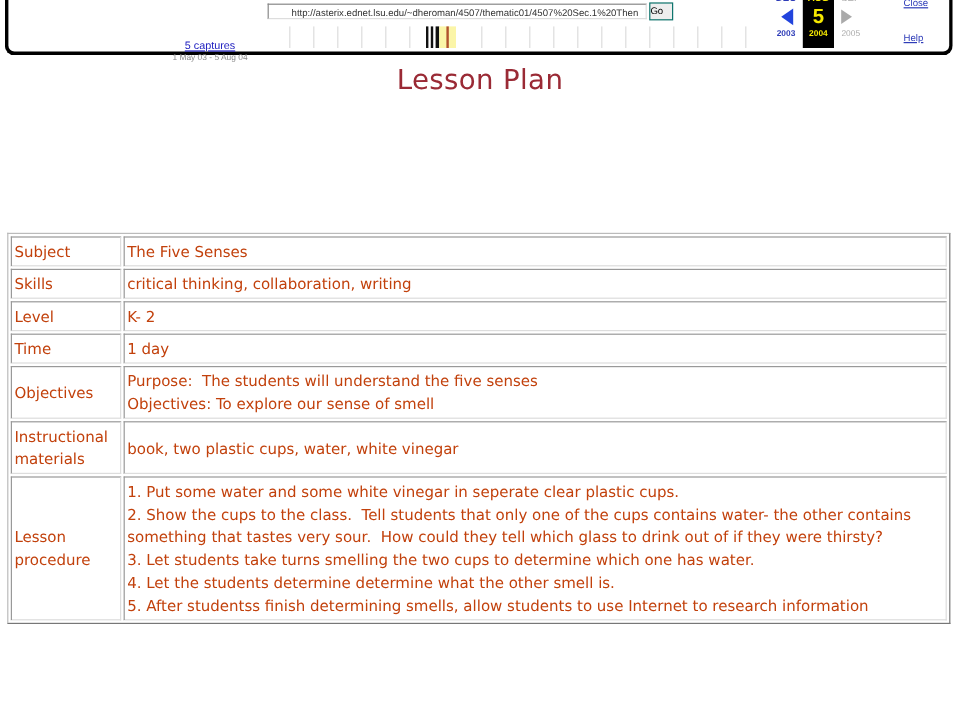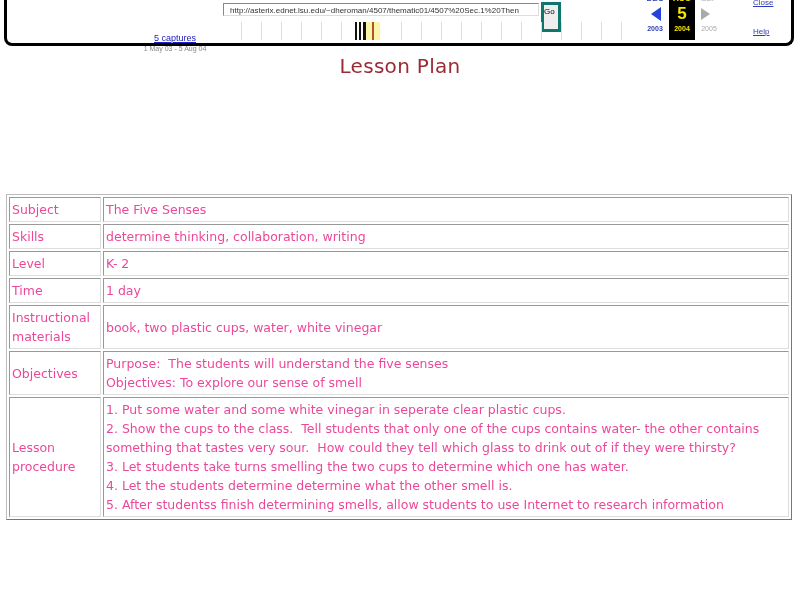--- a/index.html
+++ b/index.html
@@ -15,45 +15,45 @@
   .wb-logo-top { font-family: "DejaVu Serif", serif; font-size: 5px; letter-spacing: 2px; color: #333; text-align: center; font-weight: bold; }
   .wb-logo-main { font-family: "Liberation Sans", sans-serif; font-size: 15px; font-weight: bold; letter-spacing: -1px; line-height: 16px; transform: scaleX(0.85); transform-origin: left; white-space: nowrap; }
   .wb-logo-main .w { color: #b8152f; }
   .wb-logo-main .m { color: #222; }
 
   .wb-captures { position: absolute; left: 128px; top: 26px; width: 80px; text-align: center; margin-top: 13px; }
   .wb-captures a { font-family: "Liberation Sans", sans-serif; font-size: 9px; color: #2020c0; text-decoration: underline; display: block; }
   .wb-captures .range { font-family: "Liberation Sans", sans-serif; font-size: 7px; color: #888; display: block; margin-top: 2px; }
 
   .wb-url { position: absolute; left: 216px; top: 9px; width: 316px; height: 13px; border: 1px solid #888; border-right-color: #ddd; border-bottom-color: #ddd;
-    font-family: "Liberation Sans", sans-serif; font-size: 8px; color: #333; line-height: 13px; padding-left: 6px; box-sizing: border-box; white-space: nowrap; overflow: hidden; background: #fff; }
-  .wb-go { position: absolute; left: 534px; top: 8px; width: 20px; height: 30px; border: 3px solid #0f766e; background: #eee; font-family: "Liberation Sans", sans-serif; font-size: 8px; line-height: 13px; text-align: left; box-sizing: border-box; }
+    font-family: "Liberation Sans", sans-serif; font-size: 8px; color: #333; line-height: 13px; padding-left: 19px; box-sizing: border-box; white-space: nowrap; overflow: hidden; background: #fff; }
+  .wb-go { position: absolute; left: 534px; top: 8px; width: 20px; height: 15px; border: 1px solid #0f766e; background: #eee; font-family: "Liberation Sans", sans-serif; font-size: 8px; line-height: 13px; text-align: left; box-sizing: border-box; }
 
   .wb-timeline { position: absolute; left: 214px; top: 28px; width: 420px; height: 18px; }
   .wb-tick { position: absolute; top: 0; width: 1px; height: 18px; background: #ddd; }
   .wb-spark { position: absolute; top: 0; height: 18px; }
 
   .wb-cal { position: absolute; top: 0; font-family: "Liberation Sans", sans-serif; font-weight: bold; text-align: center; }
   .wb-cal .mon { font-size: 8px; line-height: 10px; height: 10px; }
   .wb-cal .yr { font-size: 7px; line-height: 10px; height: 10px; }
   .wb-prev { left: 630px; width: 36px; color: #2e3cb8; }
   .wb-cur { left: 662px; width: 26px; background: #000; color: #f6e800; height: 46px; }
   .wb-next { left: 688px; width: 28px; color: #aaa; font-weight: normal; }
   .wb-cur .day { font-size: 17px; line-height: 20px; height: 20px; }
   .arrow-left { width: 0; height: 0; border-top: 7px solid transparent; border-bottom: 7px solid transparent; border-right: 10px solid #2244dd; margin: 3px auto 3px 14px; }
   .arrow-right { width: 0; height: 0; border-top: 6px solid transparent; border-bottom: 6px solid transparent; border-left: 9px solid #aaa; margin: 4px auto 4px 6px; }
 
   .wb-close, .wb-help { position: absolute; left: 746px; font-family: "Liberation Sans", sans-serif; font-size: 8px; color: #2e3cb8; text-decoration: underline; }
   .wb-close { top: 4px; }
   .wb-help { top: 33px; }
 
   
-  .page-title { position: absolute; left: 0; top: 54px; width: 800px; text-align: center; font-family: "DejaVu Sans", sans-serif; font-size: 20px; color: #9a2a35; letter-spacing: 0.3px; }
+  .page-title { position: absolute; left: 0; top: 54px; width: 800px; text-align: center; font-family: "DejaVu Sans", sans-serif; font-size: 23px; color: #9a2a35; letter-spacing: 0.3px; }
 
-  .lesson-table { position: absolute; left: 6px; top: 194px; width: 786px; border-collapse: separate; border-spacing: 2px; border: 1px solid #bbb; border-right-color: #777; border-bottom-color: #777; font-family: "DejaVu Sans", sans-serif; font-size: 12.5px; color: #ec4899; }
+  .lesson-table { position: absolute; left: 6px; top: 194px; width: 786px; border-collapse: separate; border-spacing: 2px; border: 1px solid #bbb; border-right-color: #777; border-bottom-color: #777; font-family: "DejaVu Sans", sans-serif; font-size: 12.5px; color: #c2410c; }
   .lesson-table td { border: 1px solid #999; border-right-color: #ddd; border-bottom-color: #ddd; padding: 2px 2px; vertical-align: middle; line-height: 19px; }
   .lesson-table td.label { width: 86px; }
   .lesson-table td.value { }
 </style>
 </head>
 <body>
 
 <div class="wb-bar">
 
   <div class="wb-captures">
@@ -113,40 +113,40 @@
 <div class="page-title">Lesson Plan</div>
 
 <table class="lesson-table">
   <tbody>
     <tr>
       <td class="label">Subject</td>
       <td class="value">The Five Senses</td>
     </tr>
     <tr>
       <td class="label">Skills</td>
-      <td class="value">determine thinking, collaboration, writing</td>
+      <td class="value">critical thinking, collaboration, writing</td>
     </tr>
     <tr>
       <td class="label">Level</td>
       <td class="value">K- 2</td>
     </tr>
     <tr>
       <td class="label">Time</td>
       <td class="value">1 day</td>
     </tr>
     <tr>
-      <td class="label">Instructional materials</td>
-      <td class="value">book, two plastic cups, water, white vinegar</td>
-    </tr>
-    <tr>
       <td class="label">Objectives</td>
       <td class="value">
         <div style="white-space:pre">Purpose:  The students will understand the five senses</div>
         <div>Objectives: To explore our sense of smell</div>
       </td>
+    </tr>
+    <tr>
+      <td class="label">Instructional materials</td>
+      <td class="value">book, two plastic cups, water, white vinegar</td>
     </tr>
     <tr>
       <td class="label">Lesson procedure</td>
       <td class="value">
         <div>1. Put some water and some white vinegar in seperate clear plastic cups.</div>
         <div style="white-space:pre-wrap">2. Show the cups to the class.  Tell students that only one of the cups contains water- the other contains something that tastes very sour.  How could they tell which glass to drink out of if they were thirsty?</div>
         <div>3. Let students take turns smelling the two cups to determine which one has water.</div>
         <div>4. Let the students determine determine what the other smell is.</div>
         <div>5. After studentss finish determining smells, allow students to use Internet to research information</div>
       </td>

